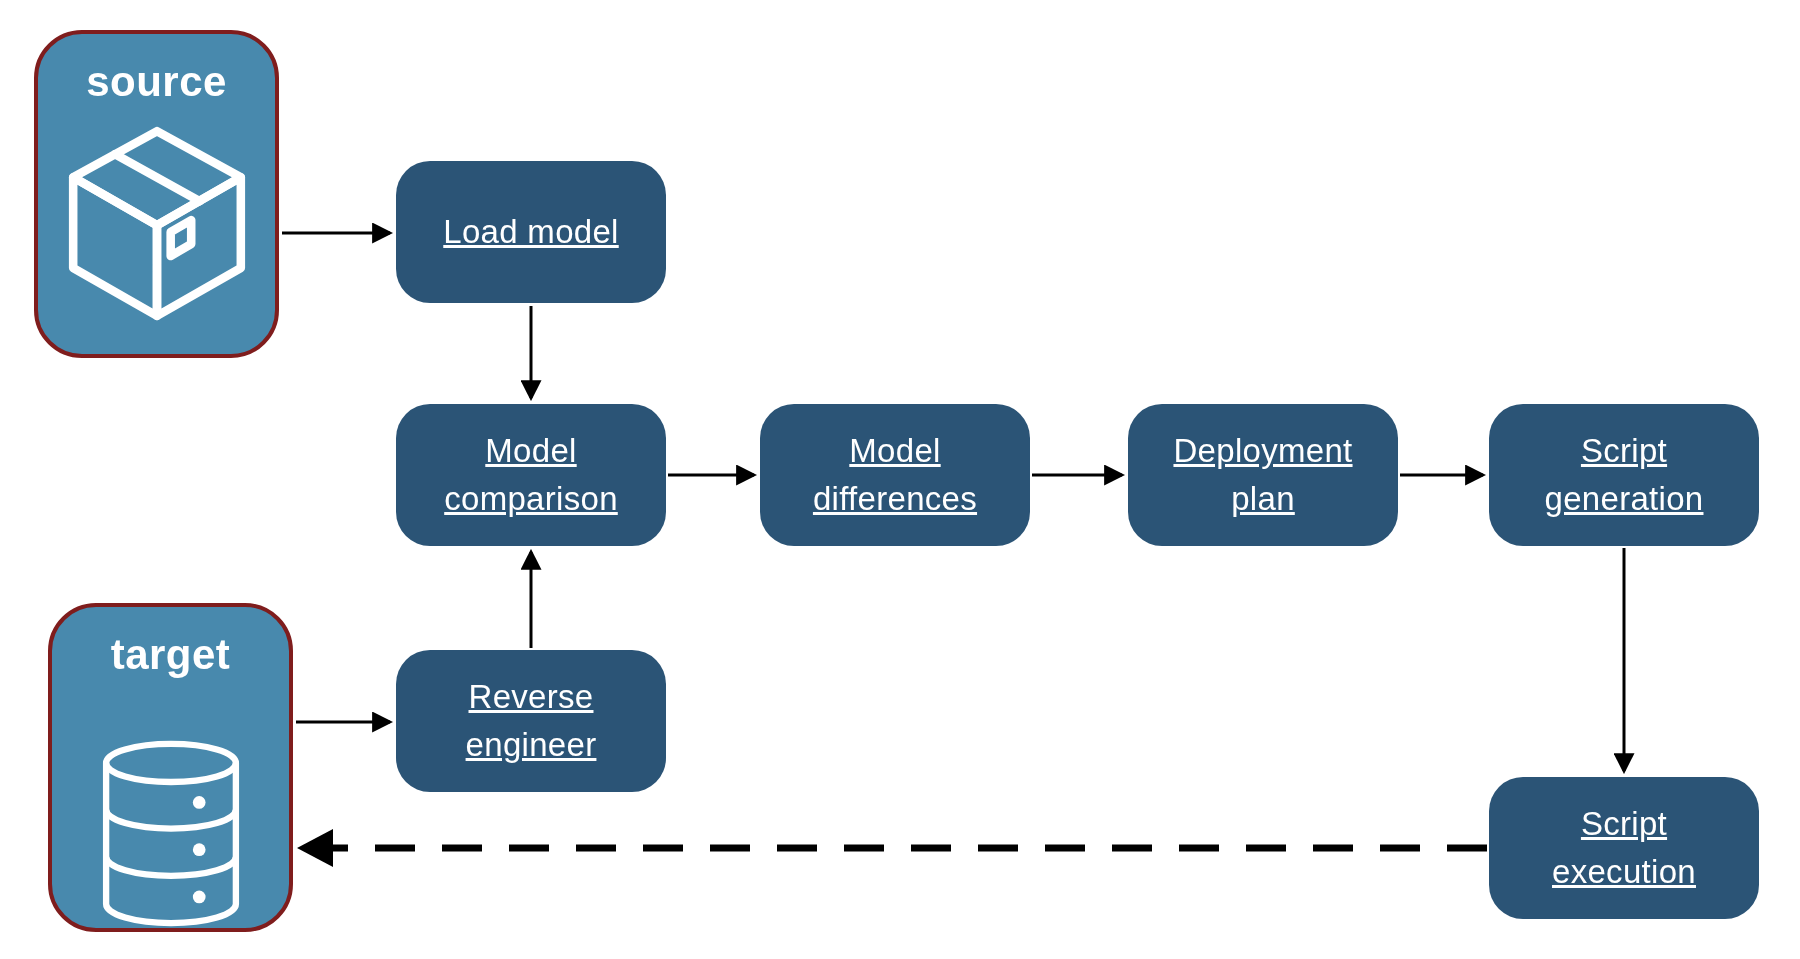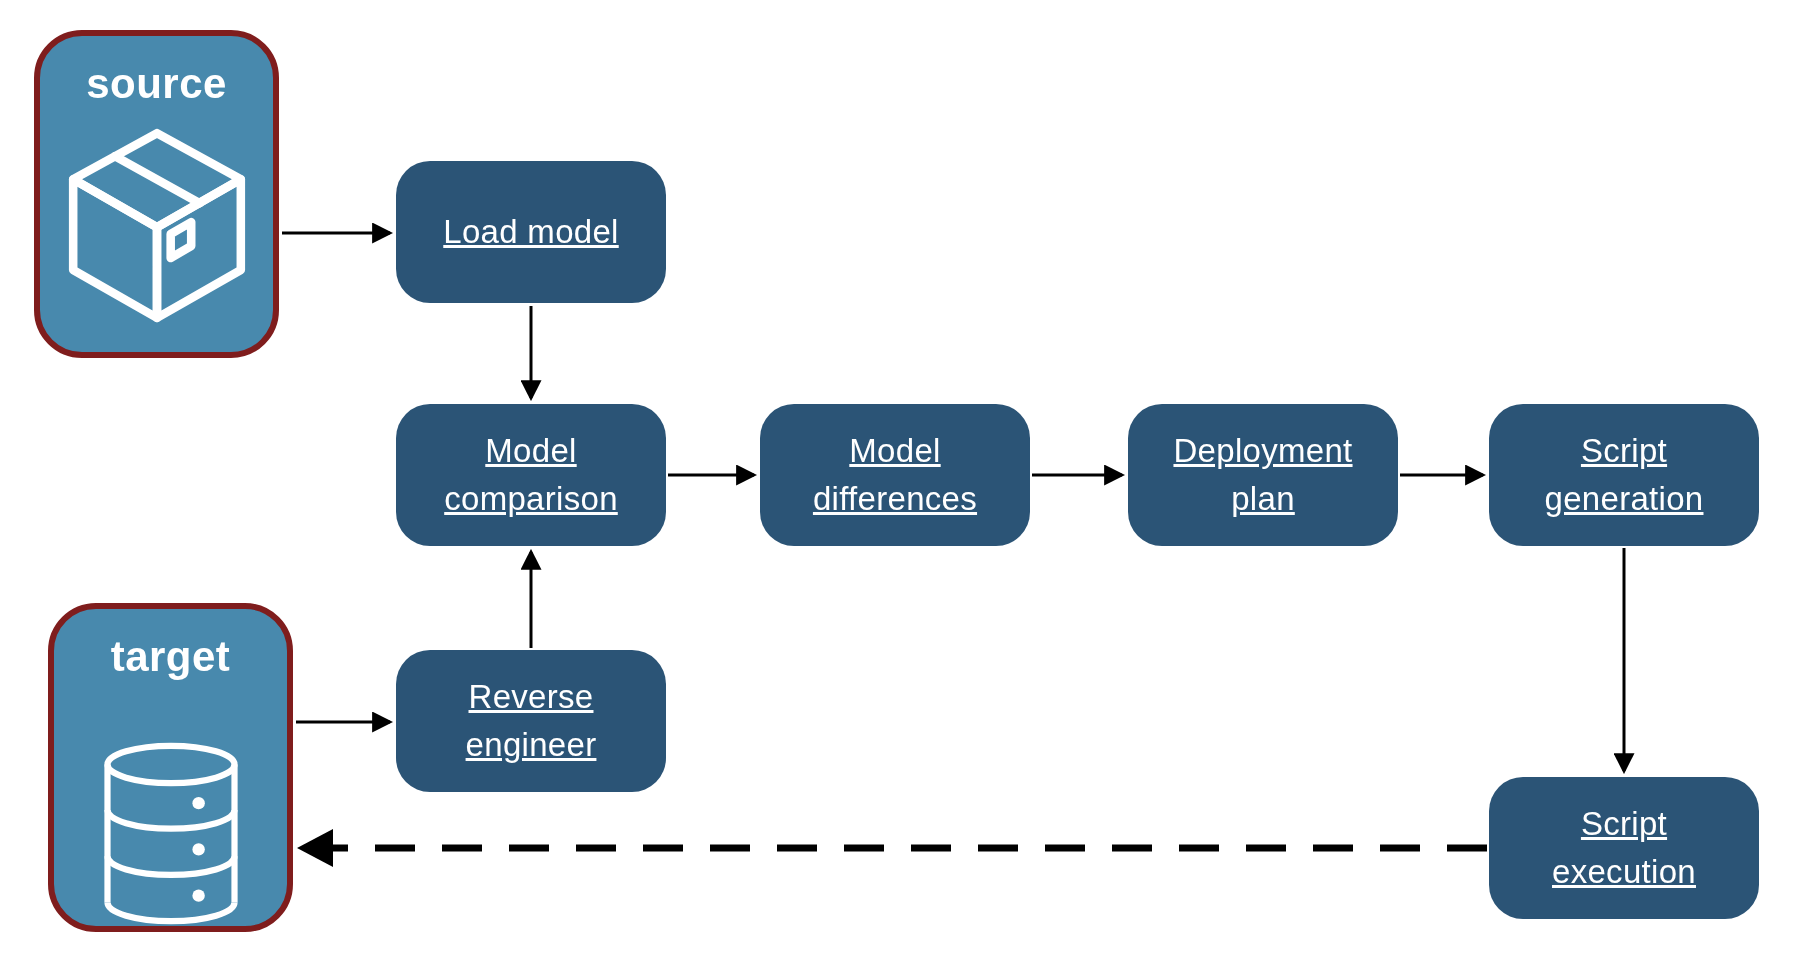--- a/index.html
+++ b/index.html
@@ -36,21 +36,21 @@
     font-size: 33px;
     line-height: 1.45;
     padding: 0 30px;
     box-sizing: border-box;
     letter-spacing: 0.3px;
     text-decoration: underline;
   }
   .endpoint {
     position: absolute;
     background: #4889ad;
-    border: 6px solid #7f1d1d;
+    border: 4px solid #7f1d1d;
     border-radius: 48px;
     box-sizing: border-box;
     display: flex;
     flex-direction: column;
     align-items: center;
     color: #ffffff;
   }
   .endpoint-label {
     font-size: 42px;
     font-weight: bold;

